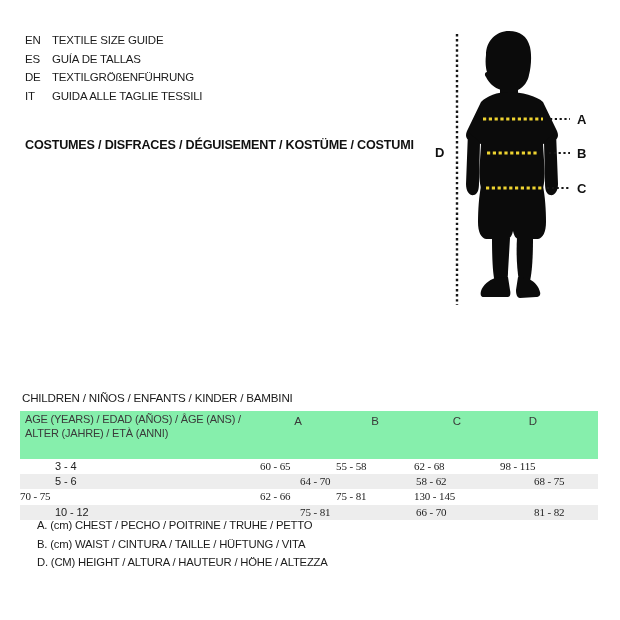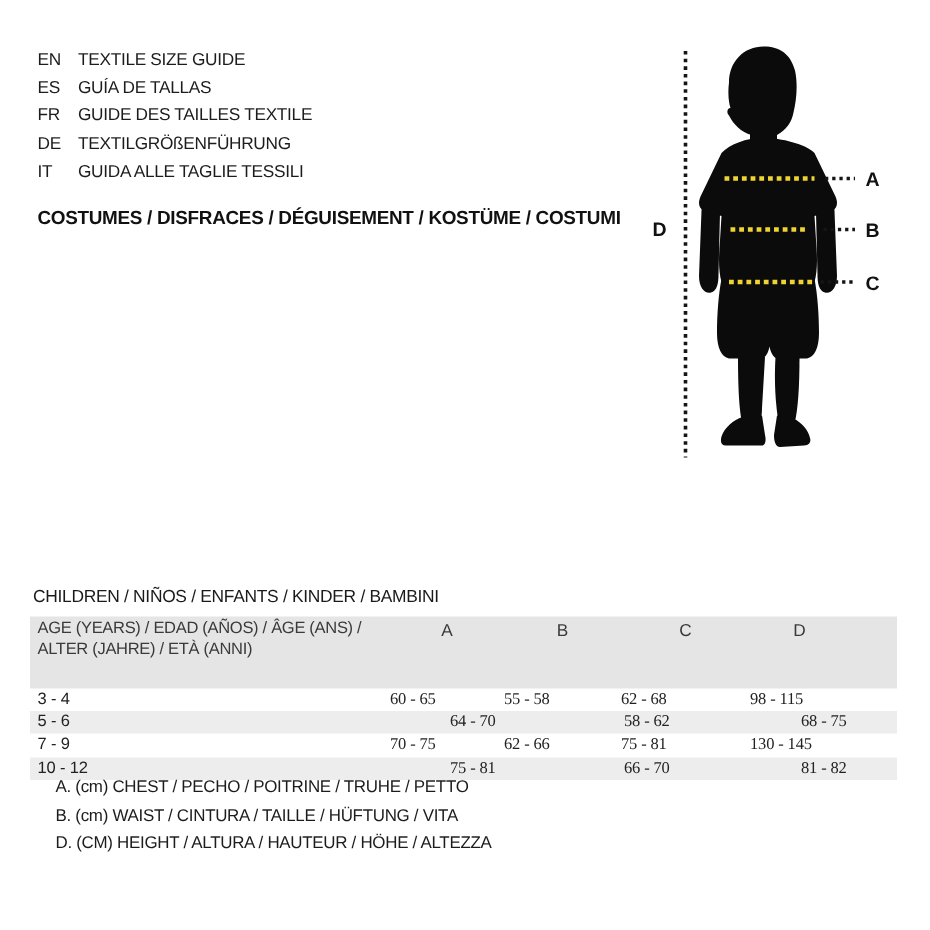--- a/index.html
+++ b/index.html
@@ -25,48 +25,44 @@
   .label-a{left:577px;top:112px;}
   .label-b{left:577px;top:146px;}
   .label-c{left:577px;top:181px;}
   .label-d{left:435px;top:145px;}
   
   .section-title{
     position:absolute;left:22px;top:391px;font-size:11.6px;letter-spacing:-0.2px;color:#1a1a1a;white-space:nowrap;
   }
   .size-table{position:absolute;left:20px;top:411px;width:578px;font-size:11px;}
   .t-grid{display:grid;grid-template-columns:240px 76px 78px 86px 66px 1fr;}
-  .t-header{background:#e5e5e5;height:48px;color:#3a3a3a;}
+  .t-header{background:#86efac;height:48px;color:#3a3a3a;}
   .t-header .age-cell{padding:2px 0 0 5px;line-height:13.5px;letter-spacing:-0.2px;}
   .t-header .col-letter{text-align:center;padding-top:4px;font-size:11.5px;}
   .t-row{height:15.2px;line-height:15.2px;color:#222;}
   .t-row.alt{background:#ededed;gap:40px;}
-  .t-row .age-cell{padding-left:5px;letter-spacing:-0.1px;}
+  .t-row .age-cell{padding-left:5px;letter-spacing:-0.1px;margin-left:30px;}
   .t-row .val-cell{text-align:left;letter-spacing:-0.1px;font-family:Liberation Serif, serif;}
   
   .legend-block{position:absolute;left:25px;top:516px;}
   .legend-line{height:18.7px;line-height:18.7px;font-size:11.3px;letter-spacing:-0.2px;color:#1c1c1c;white-space:nowrap;margin-left:12px;}
 </style>
 </head>
 <body>
 
 <div class="canvas">
 
   <div class="lang-block">
     <div class="lang-row">
       <span class="lang-code">EN</span>
       <span class="lang-label">TEXTILE SIZE GUIDE</span>
     </div>
     <div class="lang-row">
       <span class="lang-code">ES</span>
       <span class="lang-label">GUÍA DE TALLAS</span>
-    </div>
-    <div class="lang-row">
-      <span class="lang-code">FR</span>
-      <span class="lang-label">GUIDE DES TAILLES TEXTILE</span>
     </div>
     <div class="lang-row">
       <span class="lang-code">DE</span>
       <span class="lang-label">TEXTILGRÖßENFÜHRUNG</span>
     </div>
     <div class="lang-row">
       <span class="lang-code">IT</span>
       <span class="lang-label">GUIDA ALLE TAGLIE TESSILI</span>
     </div>
   </div>
@@ -148,21 +144,20 @@
     </div>
     <div class="t-grid t-row alt">
       <div class="age-cell">5 - 6</div>
       <div class="val-cell">64 - 70</div>
       <div class="val-cell">58 - 62</div>
       <div class="val-cell">68 - 75</div>
       <div class="val-cell">115 - 130</div>
       <div></div>
     </div>
     <div class="t-grid t-row">
-      <div class="age-cell">7 - 9</div>
       <div class="val-cell">70 - 75</div>
       <div class="val-cell">62 - 66</div>
       <div class="val-cell">75 - 81</div>
       <div class="val-cell">130 - 145</div>
       <div></div>
     </div>
     <div class="t-grid t-row alt">
       <div class="age-cell">10 - 12</div>
       <div class="val-cell">75 - 81</div>
       <div class="val-cell">66 - 70</div>

